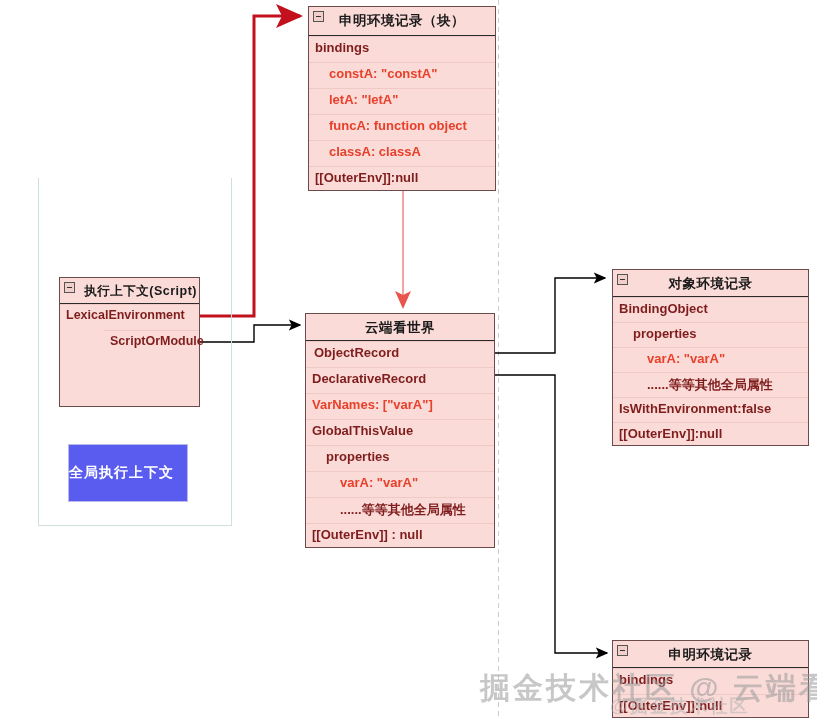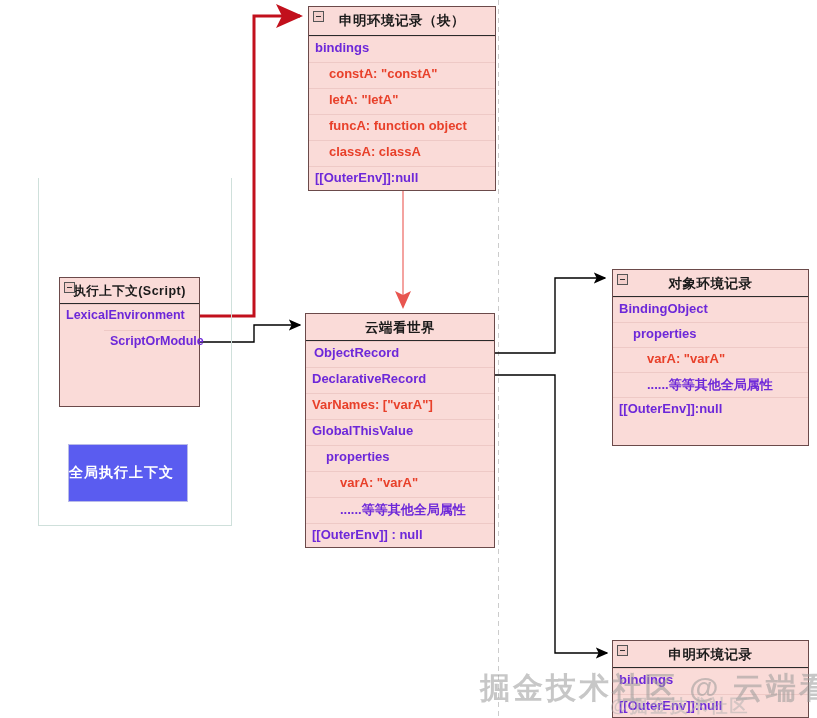--- a/index.html
+++ b/index.html
@@ -57,21 +57,21 @@
   }
   .box .hdr .collapse::after {
     content: "";
     position: absolute;
     left: 2px; top: 4px;
     width: 5px; height: 1px;
     background: #333;
   }
   .row {
     border-top: 1px solid #eec9c6;
-    color: #6d28d9;
+    color: #7f1d1d;
     padding: 3px 0 4px 6px;
     white-space: nowrap;
     font-weight: bold;
   }
   .row:first-of-type { border-top: none; }
   .row.red   { color: #e8402a; }
   .row.i1 { padding-left: 20px; }
   .row.i2 { padding-left: 34px; }
 
   
@@ -131,21 +131,21 @@
     <path d="M 200,342 L 254,342 L 254,325 L 300,325" fill="none" stroke="#000000" stroke-width="1.4" marker-end="url(#ar-blk)"></path>
 
     <path d="M 495,353 L 555,353 L 555,278 L 605,278" fill="none" stroke="#000000" stroke-width="1.4" marker-end="url(#ar-blk)"></path>
 
     <path d="M 495,375 L 555,375 L 555,653 L 607,653" fill="none" stroke="#000000" stroke-width="1.4" marker-end="url(#ar-blk)"></path>
   </svg>
 
   <div class="ctx-frame" style="left:38px; top:178px; width:194px; height:348px;"></div>
 
   <div class="box" style="left:59px; top:277px; width:141px; height:130px; font-size:12.5px;">
-    <div class="hdr" style="font-size:12.5px; height:26px; line-height:18px;">
+    <div class="hdr" style="font-size:12.5px; height:26px; line-height:18px;text-align:right;">
       <span class="collapse"></span>
       <span>执行上下文(Script)</span>
     </div>
     <div class="row" style="height:26px;">LexicalEnvironment</div>
     <div class="row" style="height:20px;margin-left:44px;">ScriptOrModule</div>
   </div>
 
   <div class="blue-btn" style="left:68px; top:444px; width:120px; height:58px; font-size:14px;">
     <span>全局执行上下文</span>
   </div>
@@ -179,20 +179,21 @@
 
   <div class="box" style="left:612px; top:269px; width:197px; height:177px; font-size:13px;">
     <div class="hdr" style="font-size:13.5px; height:27px; line-height:19px;">
       <span class="collapse"></span>
       <span>对象环境记录</span>
     </div>
     <div class="row" style="height:25px;">BindingObject</div>
     <div class="row i1" style="height:25px;">properties</div>
     <div class="row red i2" style="height:25px;">varA:  "varA"</div>
     <div class="row i2" style="height:25px;">......等等其他全局属性</div>
+    <div class="row" style="height:25px;">IsWithEnvironment:false</div>
     <div class="row" style="height:25px;">[[OuterEnv]]:null</div>
   </div>
 
   <div class="box" style="left:612px; top:640px; width:197px; height:78px; font-size:13px;">
     <div class="hdr" style="font-size:13.5px; height:27px; line-height:19px;">
       <span class="collapse"></span>
       <span>申明环境记录</span>
     </div>
     <div class="row" style="height:26px;">bindings</div>
     <div class="row" style="height:25px;">[[OuterEnv]]:null</div>

